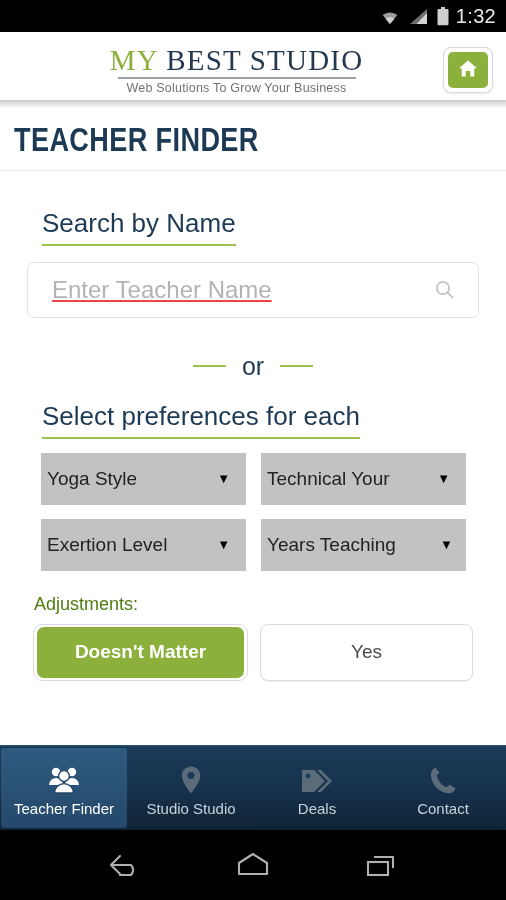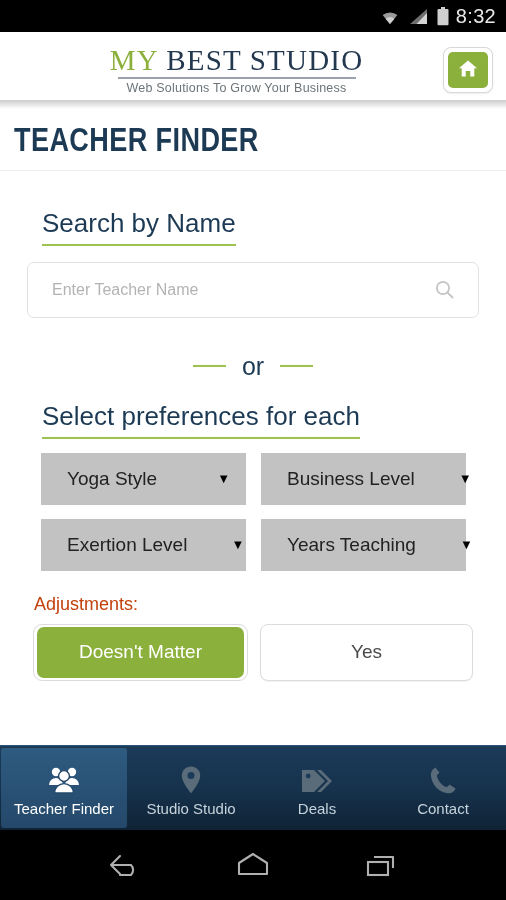--- a/index.html
+++ b/index.html
@@ -83,71 +83,71 @@
   }
   .sect-head-rule{ height:2px; background:#9ec24f; margin-top:5px; }
 
   .search-box{
     position:relative; margin:16px 27px 0 27px; height:56px;
     border:1px solid #e2e2e2; border-radius:7px; background:#fff;
     display:flex; align-items:center;
   }
   .search-input{
     flex:1; border:none; outline:none; background:transparent;
-    font-family:"Liberation Sans", sans-serif; font-size:16px;
-    color:#0f766e; padding:0 10px 0 24px;
+    font-family:"Liberation Sans", sans-serif; font-size:24px;
+    color:#ef4444; padding:0 10px 0 24px;text-decoration:underline;
   }
   .search-input::placeholder{ color:#b3b3b3; }
   .search-icon{ padding-right:24px; display:flex; align-items:center; }
 
   .or-row{
     display:flex; align-items:center; justify-content:center;
     gap:16px; margin-top:34px;
   }
   .or-dash{ width:33px; height:2px; background:#9ec24f; }
   .or-txt{ font-size:25px; color:#1d3a55; }
 
   .pref-head{ margin:21px 8px 0 42px; display:inline-block; }
 
   .dd-grid{
     margin:14px 0 0 0; padding:0 41px;
     display:grid; grid-template-columns:205px 205px; gap:14px 15px;
   }
   .dropdown{
     height:52px; background:#c2c2c2; border:none;
     display:flex; align-items:center; justify-content:space-between;
-    padding:0 16px 0 26px;
+    padding:0 16px 0 6px;
     gap:44px;
   }
   .dd-label{ font-size:19px; color:#222; white-space:nowrap; }
   .dd-arrow{ font-size:13px; color:#000; line-height:1; }
 
   .adj-label{
-    margin:23px 0 0 34px; font-size:18px; color:#c2410c;
+    margin:23px 0 0 34px; font-size:18px; color:#4d7c0f;
   }
   .adj-row{
     margin:9px 0 0 0; padding:0 33px;
     display:flex; gap:12px;
   }
   .adj-btn{
     height:57px; border:1px solid #dcdcdc; border-radius:8px;
     background:#fff; display:flex; align-items:center; justify-content:center;
     font-size:19px; color:#4a4a4a; flex:1;
     box-shadow:0 1px 1px rgba(0,0,0,.05);
   }
   .adj-btn.selected{
     background:#8CB03C; border-color:#7ca032; color:#fff;
     margin:3px; height:51px; border-radius:7px;
   }
   .adj-cell{ flex:1; display:flex; }
   .adj-cell.sel-cell{
     border:1px solid #dcdcdc; border-radius:9px; background:#fff;
     height:57px; align-items:center;
   }
-  .adj-cell.sel-cell .adj-btn{ border:none; box-shadow:none; }
+  .adj-cell.sel-cell .adj-btn{ border:none; box-shadow:none;font-weight:bold; }
 
   
   .bottomnav{
     position:absolute; top:745px; left:0; width:506px; height:85px;
     background:linear-gradient(to bottom,#1b3b59 0%,#16314b 55%,#0f2335 100%);
     border-top:1px solid #2d5476;
     display:flex;
   }
   .navitem{
     flex:1; display:flex; flex-direction:column;
@@ -189,21 +189,21 @@
           <polygon points="7.5,16 18,16 18,5" fill="#d4d4d4"></polygon>
         </svg>
       </span>
       <span class="battery-icon">
         <svg width="12" height="19" viewBox="0 0 12 19">
           <rect x="4" y="0" width="4" height="2" fill="#cfcfcf"></rect>
           <rect x="0.5" y="2" width="11" height="16.2" rx="1" fill="#cfcfcf"></rect>
         </svg>
       </span>
     </div>
-    <span class="sb-time">8:32</span>
+    <span class="sb-time">1:32</span>
   </div>
 
   <div class="header">
     <div class="logo-wrap">
       <div class="logo-main"><span class="logo-my">MY</span><span class="logo-rest"> BEST STUDIO</span></div>
       <div class="logo-rule"></div>
       <div class="logo-sub">Web Solutions To Grow Your Business</div>
     </div>
     <div class="home-btn">
       <div class="home-btn-inner">
@@ -248,21 +248,21 @@
       <div class="sect-head-txt">Select preferences for each</div>
       <div class="sect-head-rule"></div>
     </div>
 
     <div class="dd-grid">
       <div class="dropdown">
         <span class="dd-label">Yoga Style</span>
         <span class="dd-arrow">▼</span>
       </div>
       <div class="dropdown">
-        <span class="dd-label">Business Level</span>
+        <span class="dd-label">Technical Your</span>
         <span class="dd-arrow">▼</span>
       </div>
       <div class="dropdown">
         <span class="dd-label">Exertion Level</span>
         <span class="dd-arrow">▼</span>
       </div>
       <div class="dropdown">
         <span class="dd-label">Years Teaching</span>
         <span class="dd-arrow">▼</span>
       </div>

